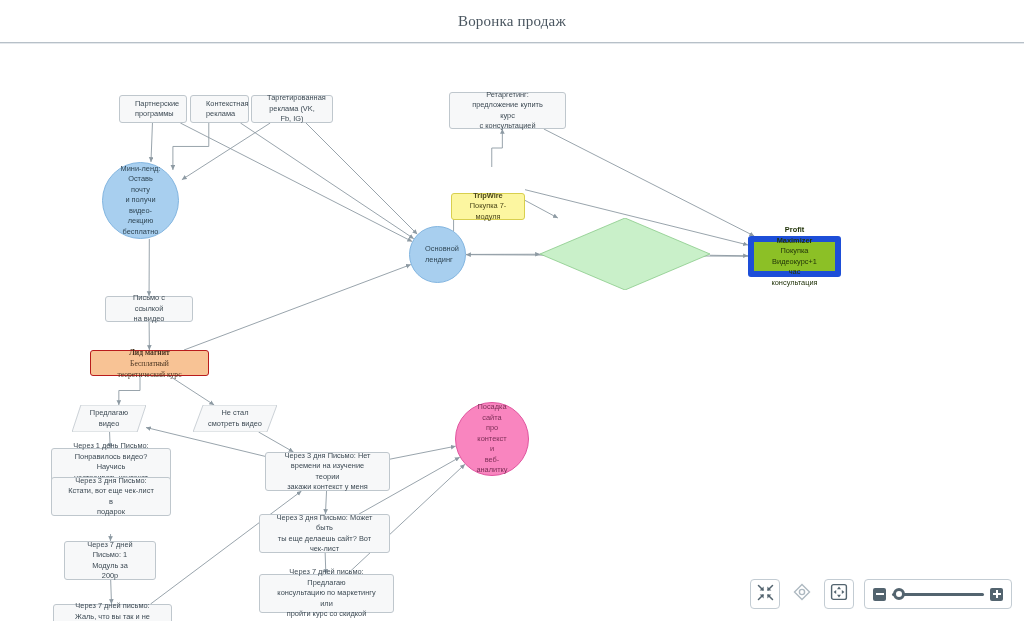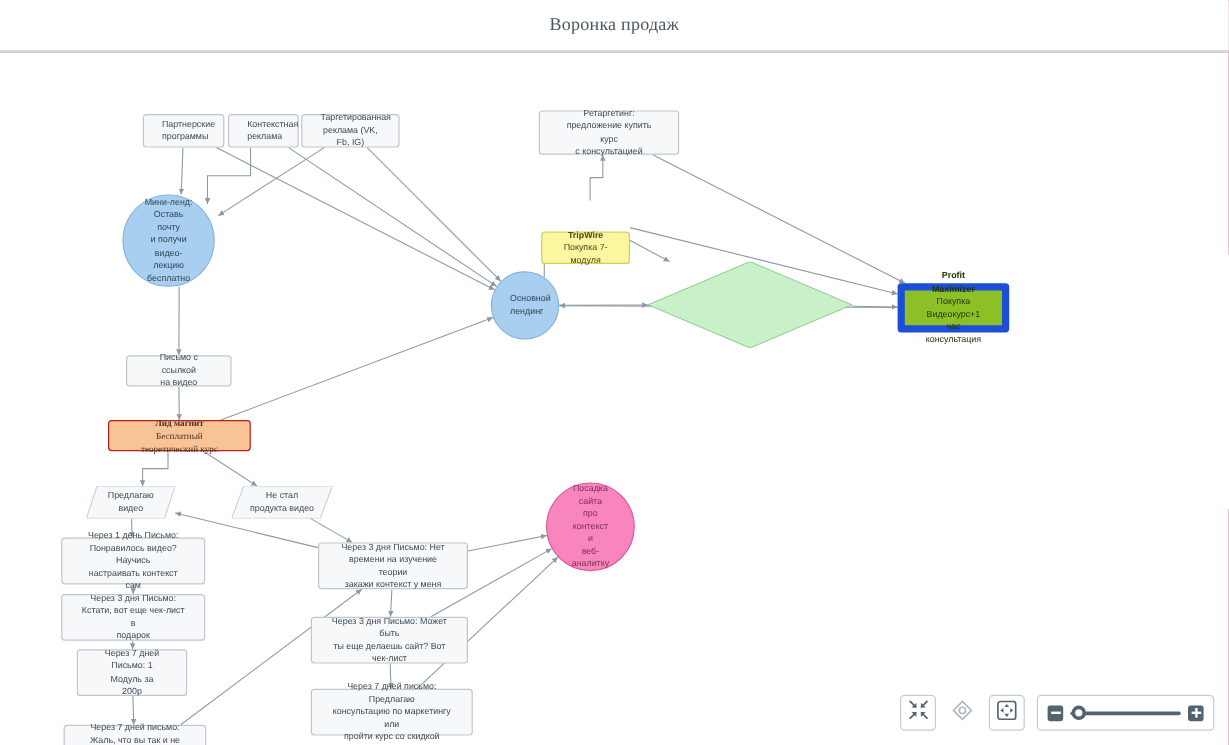--- a/index.html
+++ b/index.html
@@ -310,39 +310,39 @@
             <polygon points="12,0 100,0 88,100 0,100" fill="#f7f8f9" stroke="#bfc7cd" stroke-width="0.8" vector-effect="non-scaling-stroke"></polygon>
           </svg>
           <div class="txt"><span>Предлагаю
 видео</span></div>
         </div>
         <div class="node para" style="left: 193px; top: 361px; width: 84px; height: 27px;">
           <svg class="para-shape" viewBox="0 0 100 100" preserveAspectRatio="none">
             <polygon points="12,0 100,0 88,100 0,100" fill="#f7f8f9" stroke="#bfc7cd" stroke-width="0.8" vector-effect="non-scaling-stroke"></polygon>
           </svg>
           <div class="txt"><span>Не стал
-продукта видео</span></div>
+смотреть видео</span></div>
         </div>
         <div class="node circle-pink" style="left: 455px; top: 358px; width: 74px; height: 74px;">
           <div class="txt"><span>Посадка сайта
 про контекст
 и
 веб-аналитку</span></div>
         </div>
         <div class="node " style="left: 51px; top: 404px; width: 120px; height: 39px;">
           <div class="txt"><span>Через 1 день Письмо:
 Понравилось видео? Научись
 настраивать контекст сам</span></div>
         </div>
         <div class="node " style="left: 265px; top: 408px; width: 125px; height: 39px;">
           <div class="txt"><span>Через 3 дня Письмо: Нет
 времени на изучение теории
 закажи контекст у меня</span></div>
         </div>
-        <div class="node " style="left: 51px; top: 451px; width: 120px; height: 39px;">
+        <div class="node " style="left: 51px; top: 433px; width: 120px; height: 39px;">
           <div class="txt"><span>Через 3 дня Письмо:
 Кстати, вот еще чек-лист в
 подарок</span></div>
         </div>
         <div class="node " style="left: 259px; top: 470px; width: 131px; height: 39px;">
           <div class="txt"><span>Через 3 дня Письмо: Может быть
 ты еще делаешь сайт? Вот
 чек-лист</span></div>
         </div>
         <div class="node " style="left: 64px; top: 497px; width: 92px; height: 39px;">

